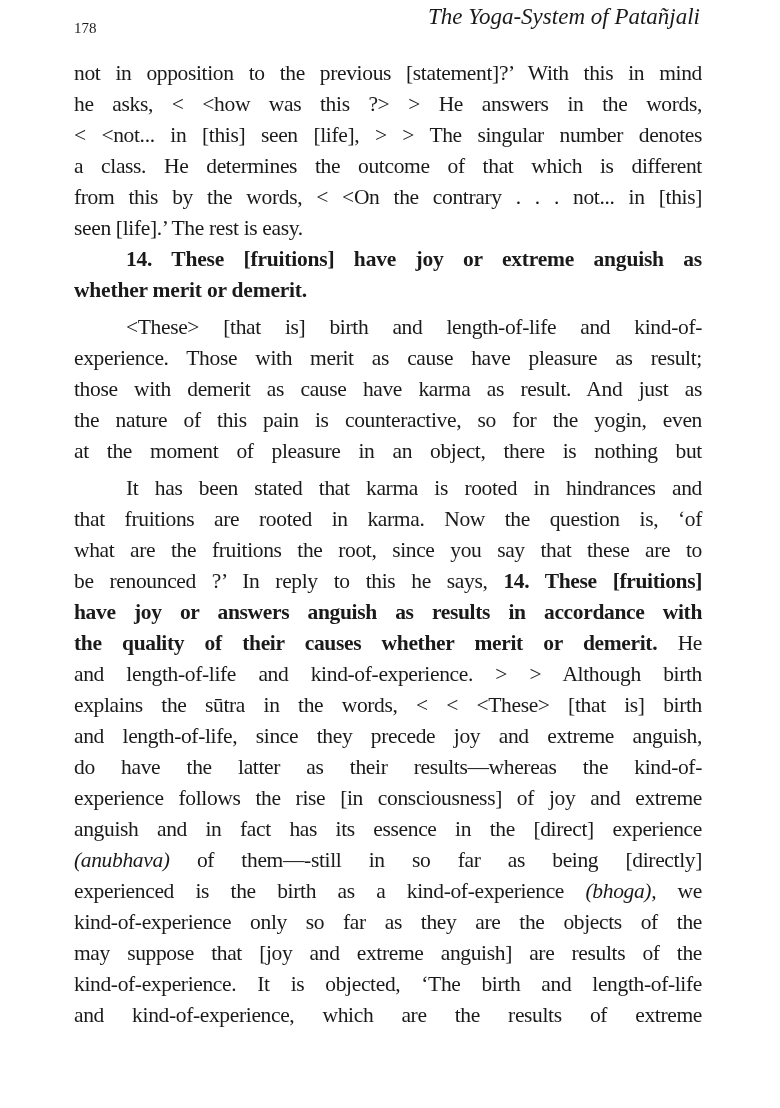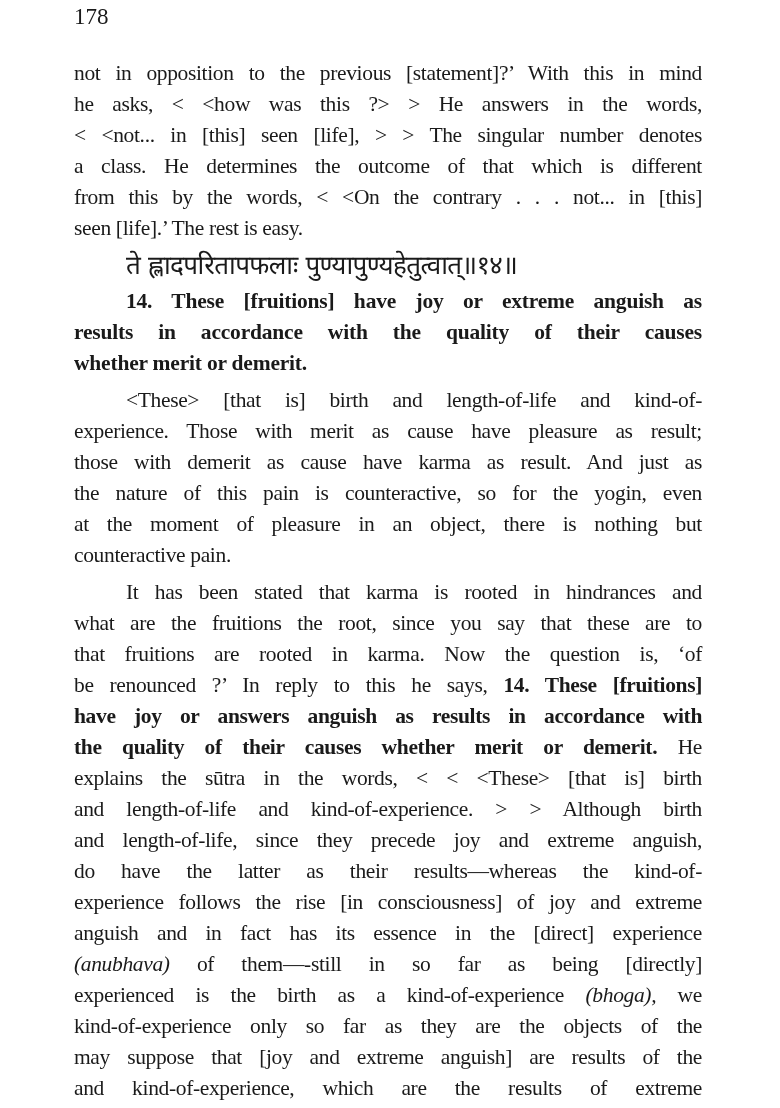--- a/index.html
+++ b/index.html
@@ -1,79 +1,78 @@
 <!DOCTYPE html>
 <html><head>
   <meta charset="utf-8">
   <style>
     html, body { margin: 0; padding: 0; background: #ffffff; }
     body { width: 780px; height: 1108px; overflow: hidden; position: relative; color: #1a1a1a; font-family: "Liberation Serif", "DejaVu Serif", serif; }
     .header { position: absolute; top: 4px; left: 74px; width: 626px; height: 30px; }
-    .page-num { position: absolute; left: 0; top: 0; font-size: 23px; }
+    .page-num { position: absolute; left: 0; top: 16px; font-size: 15px; }
     .running-title { position: absolute; right: 0; top: 0; font-size: 23px; font-style: italic; }
     .body { position: absolute; left: 74px; top: 58px; width: 628px; }
     .line { display: block; font-size: 21.5px; line-height: 31px; height: 31px; white-space: nowrap; text-align: justify; text-align-last: justify; letter-spacing: -0.35px; }
     .line.last { text-align-last: left; }
     .indent { padding-left: 52px; }
     .sanskrit { font-family: "DejaVu Sans", sans-serif; font-size: 26px; line-height: 38px; height: 40px; margin-top: 2px; padding-left: 52px; white-space: nowrap; letter-spacing: -0.6px; }
     .bold { font-weight: bold; }
     .sutra .line { letter-spacing: -0.2px; }
     .para-gap { height: 6px; }
     .ital { font-style: italic; }
   </style>
 </head>
 <body>
 
 <div class="header">
   <span class="page-num">178</span>
+  <span class="running-title">The Yoga-System of Patañjali</span>
 </div>
 
 <div class="body">
   <div>
     <span class="line">not in opposition to the previous [statement]?’ With this in mind</span>
     <span class="line">he asks, &lt; &lt;how was this ?&gt; &gt; He answers in the words,</span>
     <span class="line">&lt; &lt;not... in [this] seen [life], &gt; &gt; The singular number denotes</span>
     <span class="line">a class. He determines the outcome of that which is different</span>
     <span class="line">from this by the words, &lt; &lt;On the contrary . . . not... in [this]</span>
     <span class="line last">seen [life].’ The rest is easy.</span>
   </div>
 
-  <div class="sanskrit">ते ह्लादपरितापफलाः पुण्यापुण्यहेतुत्वात्॥१४॥</div>
 
   <div class="sutra bold">
     <span class="line indent">14. These [fruitions] have joy or extreme anguish as</span>
-    <span class="line">results in accordance with the quality of their causes</span>
     <span class="line last">whether merit or demerit.</span>
   </div>
 
   <div class="para-gap"></div>
 
   <div>
     <span class="line indent">&lt;These&gt; [that is] birth and length-of-life and kind-of-</span>
     <span class="line">experience. Those with merit as cause have pleasure as result;</span>
     <span class="line">those with demerit as cause have karma as result. And just as</span>
     <span class="line">the nature of this pain is counteractive, so for the yogin, even</span>
     <span class="line">at the moment of pleasure in an object, there is nothing but</span>
-    <span class="line last">counteractive pain.</span>
   </div>
 
   <div class="para-gap"></div>
 
   <div>
     <span class="line indent">It has been stated that karma is rooted in hindrances and</span>
+    <span class="line">that fruitions are rooted in karma. Now the question is, ‘of</span>
     <span class="line">what are the fruitions the root, since you say that these are to</span>
-    <span class="line">that fruitions are rooted in karma. Now the question is, ‘of</span>
     <span class="line"><span>be renounced ?’ In reply to this he says, </span><span class="bold">14. These [fruitions]</span></span>
     <span class="line bold">have joy or answers anguish as results in accordance with</span>
     <span class="line"><span class="bold">the quality of their causes whether merit or demerit.</span><span> He</span></span>
+    <span class="line">and length-of-life and kind-of-experience. &gt; &gt; Although birth</span>
     <span class="line">explains the sūtra in the words, &lt; &lt; &lt;These&gt; [that is] birth</span>
-    <span class="line">and length-of-life and kind-of-experience. &gt; &gt; Although birth</span>
     <span class="line">and length-of-life, since they precede joy and extreme anguish,</span>
     <span class="line">do have the latter as their results—whereas the kind-of-</span>
     <span class="line">experience follows the rise [in consciousness] of joy and extreme</span>
     <span class="line">anguish and in fact has its essence in the [direct] experience</span>
     <span class="line"><span class="ital">(anubhava)</span><span> of them—-still in so far as being [directly]</span></span>
     <span class="line"><span>experienced is the birth as a kind-of-experience </span><span class="ital">(bhoga),</span><span> we</span></span>
     <span class="line">kind-of-experience only so far as they are the objects of the</span>
     <span class="line">may suppose that [joy and extreme anguish] are results of the</span>
+    <span class="line">kind-of-experience. It is objected, ‘The birth and length-of-life</span>
     <span class="line">and kind-of-experience, which are the results of extreme</span>
   </div>
 </div>
 
 </body></html>

